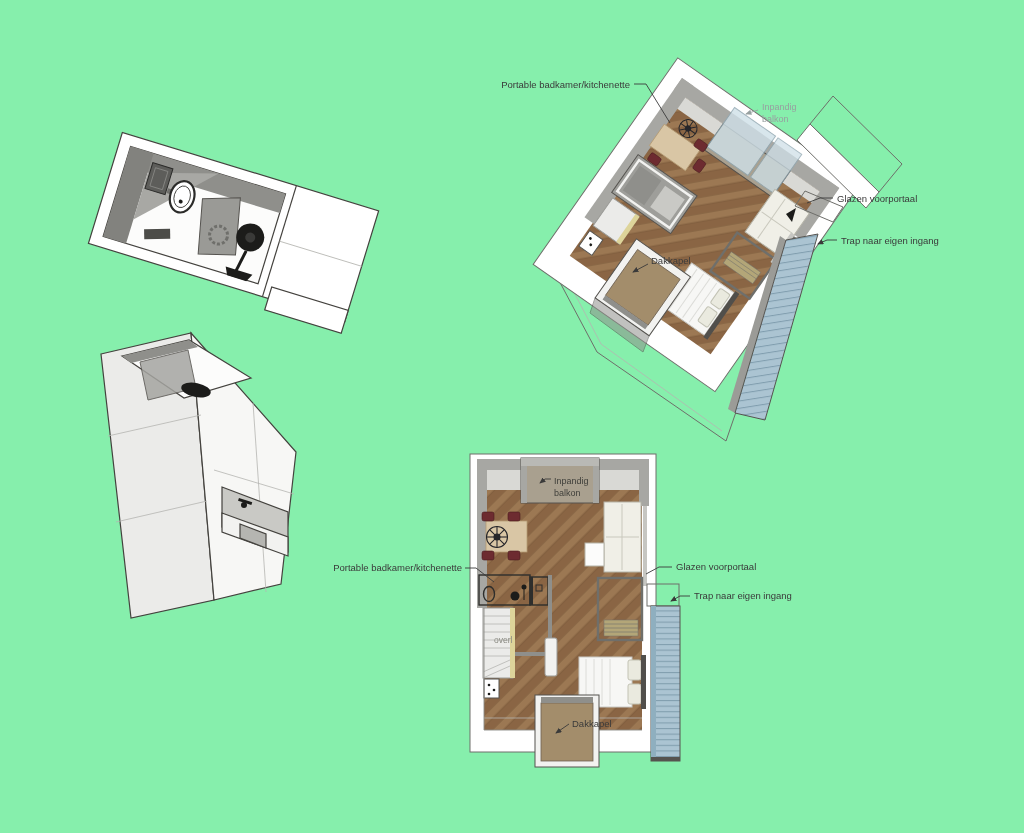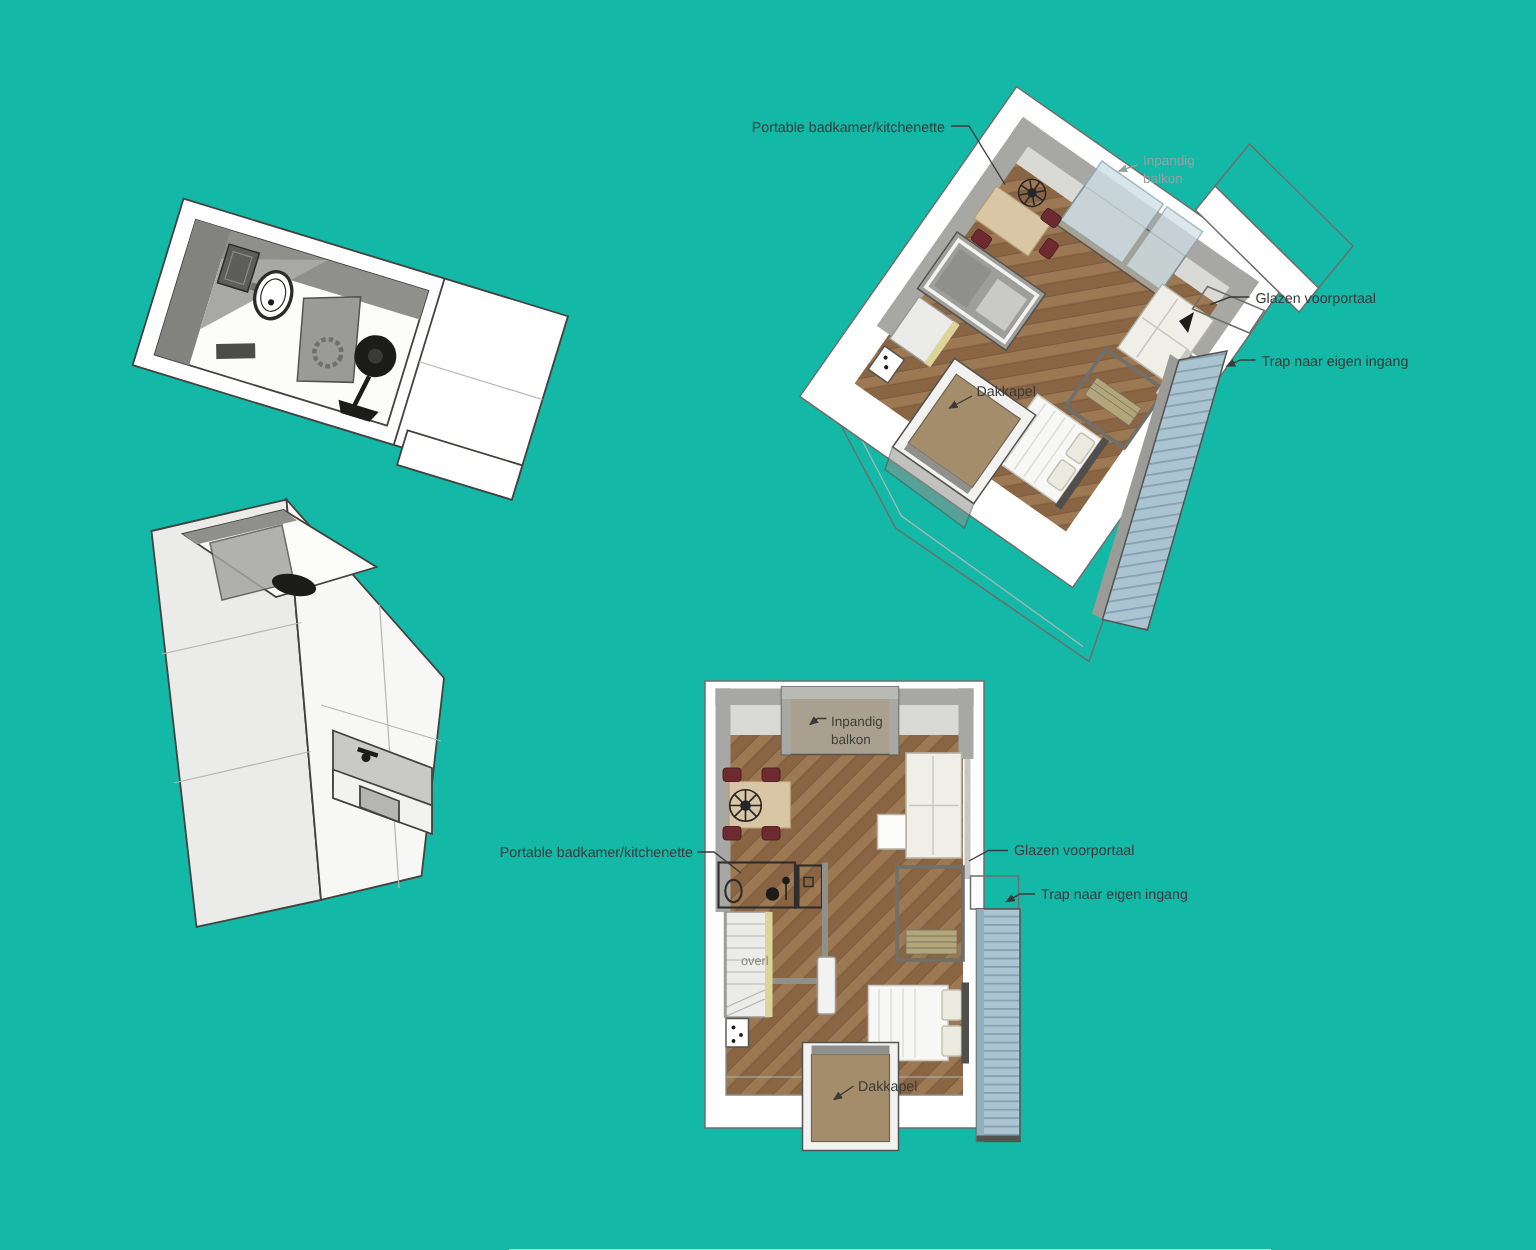--- a/index.html
+++ b/index.html
@@ -1,16 +1,16 @@
 <!DOCTYPE html>
 <html style="--wood: #8a6544; --wood_light: #9c7853; --wood_dark: #6e4f33; --wall: #a7a7a3; --stairs_blue: #abc4d2; --stair_line: #7795a6; --dormer_tan: #a38d6b; --balcony_tan: #a9a08f; --glass: #cfe0e8; --chair_maroon: #6d2b30; --table_wood: #d9c6a5; --stair_wall_cream: #ddd49a; --label_text: #3a3a3a; --muted_text: #97a0a0;"><head>
 <meta charset="utf-8">
 <style>
   html,body{margin:0;padding:0;background:#ffffff;}
-  #stage{position:relative;width:1024px;height:833px;background:#14b8a6;overflow:hidden;
+  #stage{position:relative;width:1024px;height:833px;background:#86efac;overflow:hidden;
          font-family:"Liberation Sans", sans-serif;}
   svg{position:absolute;left:0;top:0;}
   text{font-family:"Liberation Sans", sans-serif;}
   
   .f-wall{fill:var(--wall)} .f-walldk{fill:#8f8f8b} .f-walldeep{fill:#6f6f6b}
   .f-white{fill:#ffffff} .f-off{fill:#f2f2f0} .f-paper{fill:#fcfcfb} .f-pale{fill:#d9d9d5}
   .f-glasswall{fill:#c6c6c2} .f-glass{fill:var(--glass)} .f-tan{fill:var(--balcony_tan)}
   .f-dormer{fill:var(--dormer_tan)} .f-stairs{fill:var(--stairs_blue)} .f-stairdk{fill:#8fafbf}
   .f-cream{fill:var(--stair_wall_cream)} .f-table{fill:var(--table_wood)} .f-chair{fill:var(--chair_maroon)}
   .f-sofa{fill:#f0efe7} .f-bed{fill:#f7f7f5} .f-pillow{fill:#eaeadf} .f-head{fill:#514f4b}

